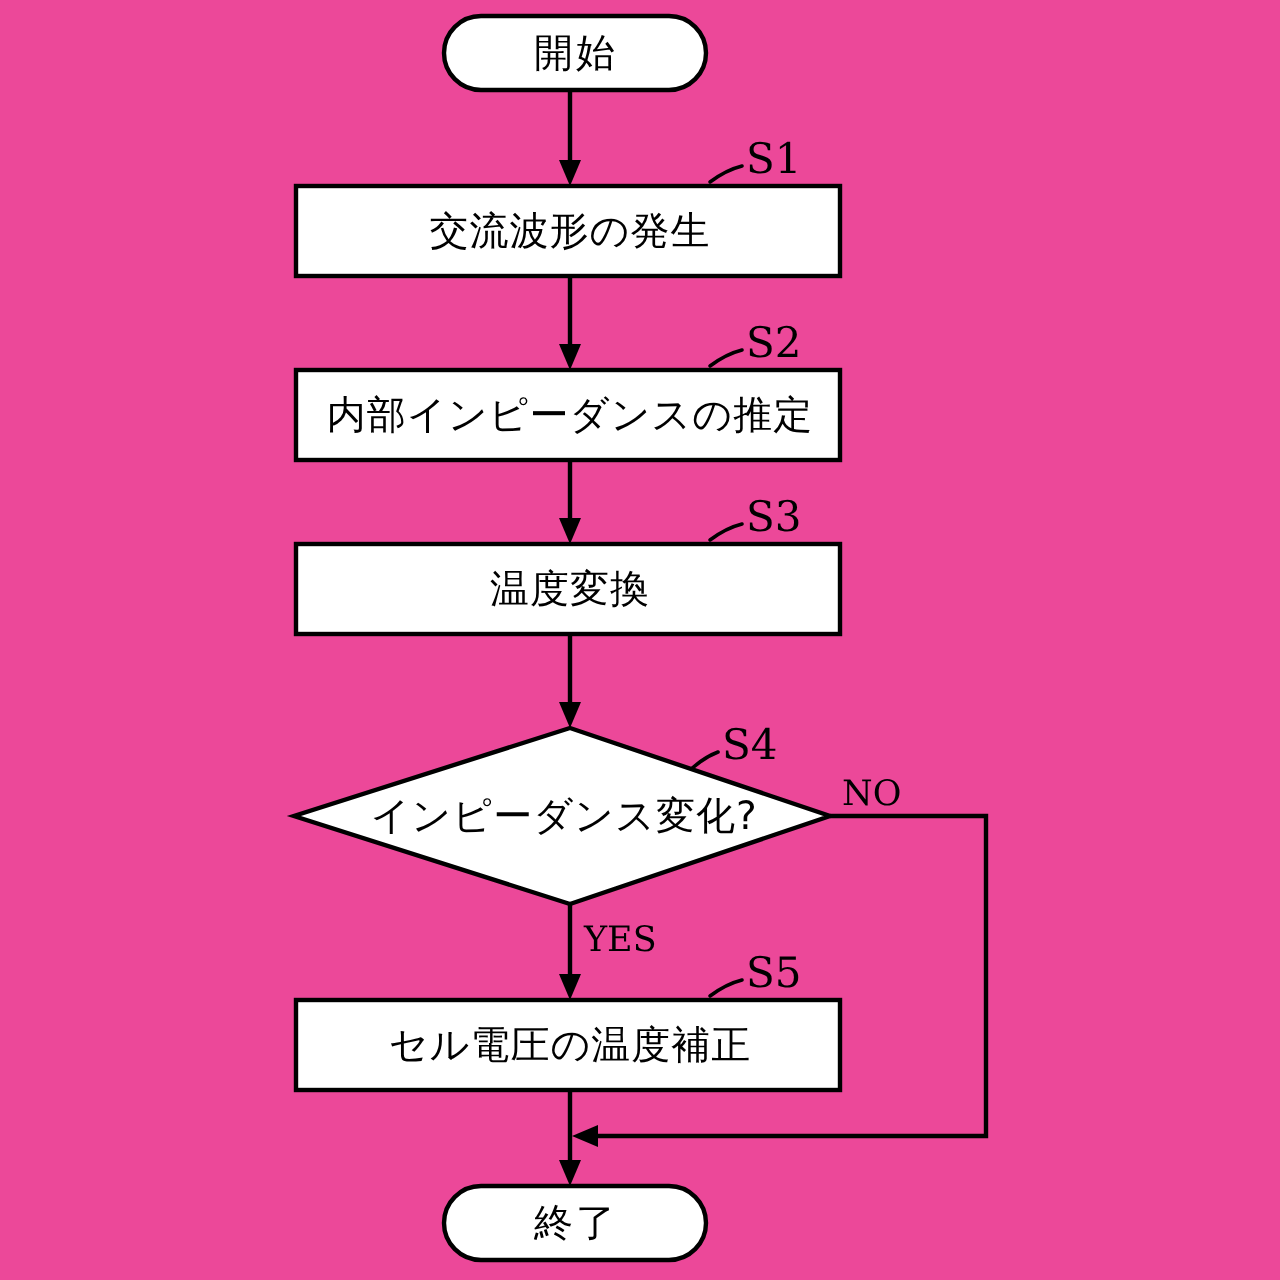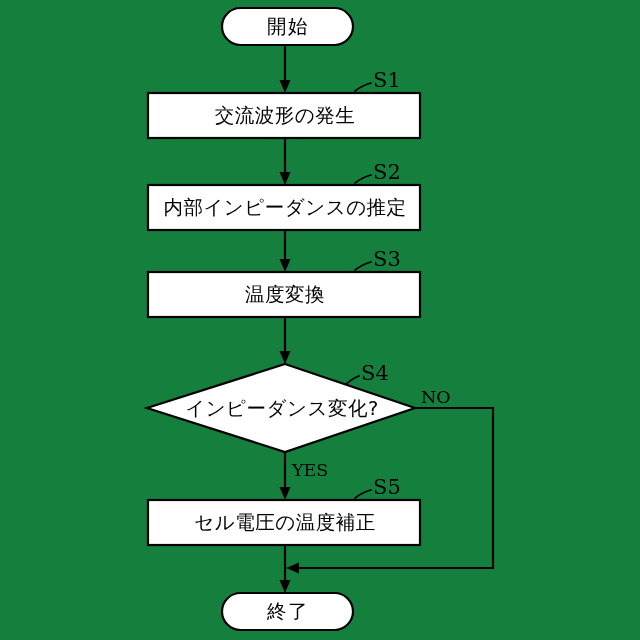--- a/index.html
+++ b/index.html
@@ -5,21 +5,21 @@
 <style>
   html, body {
     margin: 0;
     padding: 0;
     background: #ffffff;
   }
   #canvas {
     position: relative;
     width: 640px;
     height: 640px;
-    background: #15803d;
+    background: #ec4899;
     overflow: hidden;
     font-family: "DejaVu Sans", sans-serif;
   }
   #flow-svg {
     position: absolute;
     left: 0;
     top: 0;
     width: 640px;
     height: 640px;
   }

